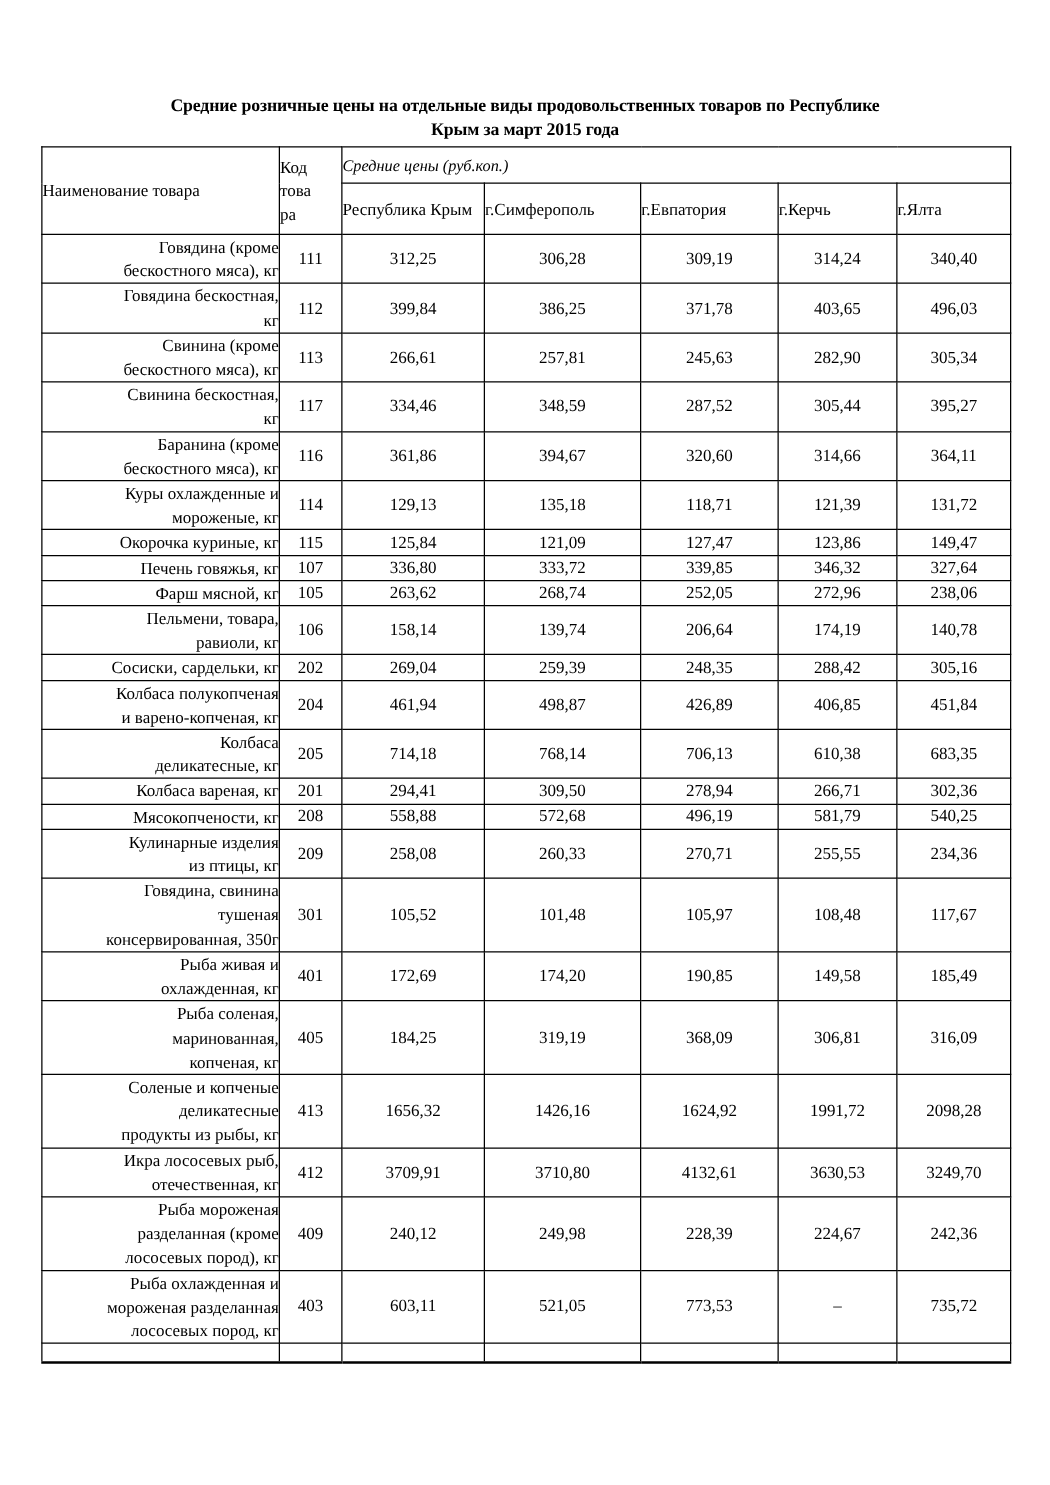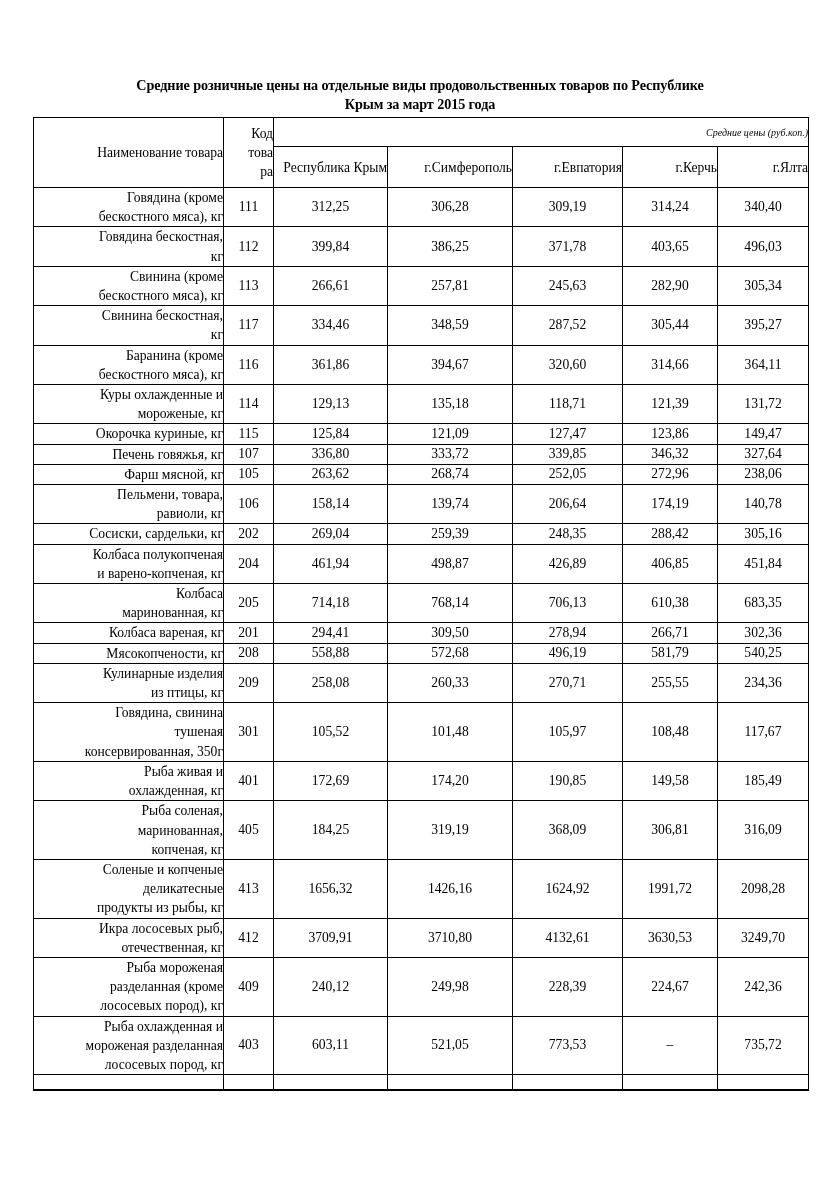--- a/index.html
+++ b/index.html
@@ -44,31 +44,31 @@
   }
   table.price-table td,
   table.price-table th {
     border: 1px solid #000000;
     padding: 0;
     vertical-align: middle;
     font-weight: normal;
   }
   
   .hd {
-    text-align: right;
+    text-align: left;
     font-size: 13.6px;
     line-height: 17px;
     padding: 2px 3px;
   }
   .hd-name { height: 54px; vertical-align: top; padding-top: 5px; }
   .hd-code { height: 54px; vertical-align: top; padding-top: 5px; line-height: 19px; }
   .hd-span {
     height: 28px;
     font-style: italic;
-    font-size: 10px;
+    font-size: 13px;
     vertical-align: middle;
   }
   .hd-city {
     height: 40px;
     vertical-align: middle;
     line-height: 17px;
   }
   .thick-bottom { border-bottom: 2.5px solid #000; }
 
   
@@ -269,21 +269,21 @@
           <td class="c-code inner">204</td>
           <td class="c-val inner">461,94</td>
           <td class="c-val inner">498,87</td>
           <td class="c-val inner">426,89</td>
           <td class="c-val inner">406,85</td>
           <td class="c-val inner">451,84</td>
         </tr>
         <tr>
           <td class="c-name inner">
             <span class="ln ind">Колбаса</span>
-            <span class="ln">маринованная, кг</span>
+            <span class="ln">деликатесные, кг</span>
           </td>
           <td class="c-code inner">205</td>
           <td class="c-val inner">714,18</td>
           <td class="c-val inner">768,14</td>
           <td class="c-val inner">706,13</td>
           <td class="c-val inner">610,38</td>
           <td class="c-val inner">683,35</td>
         </tr>
         <tr>
           <td class="c-name inner">

